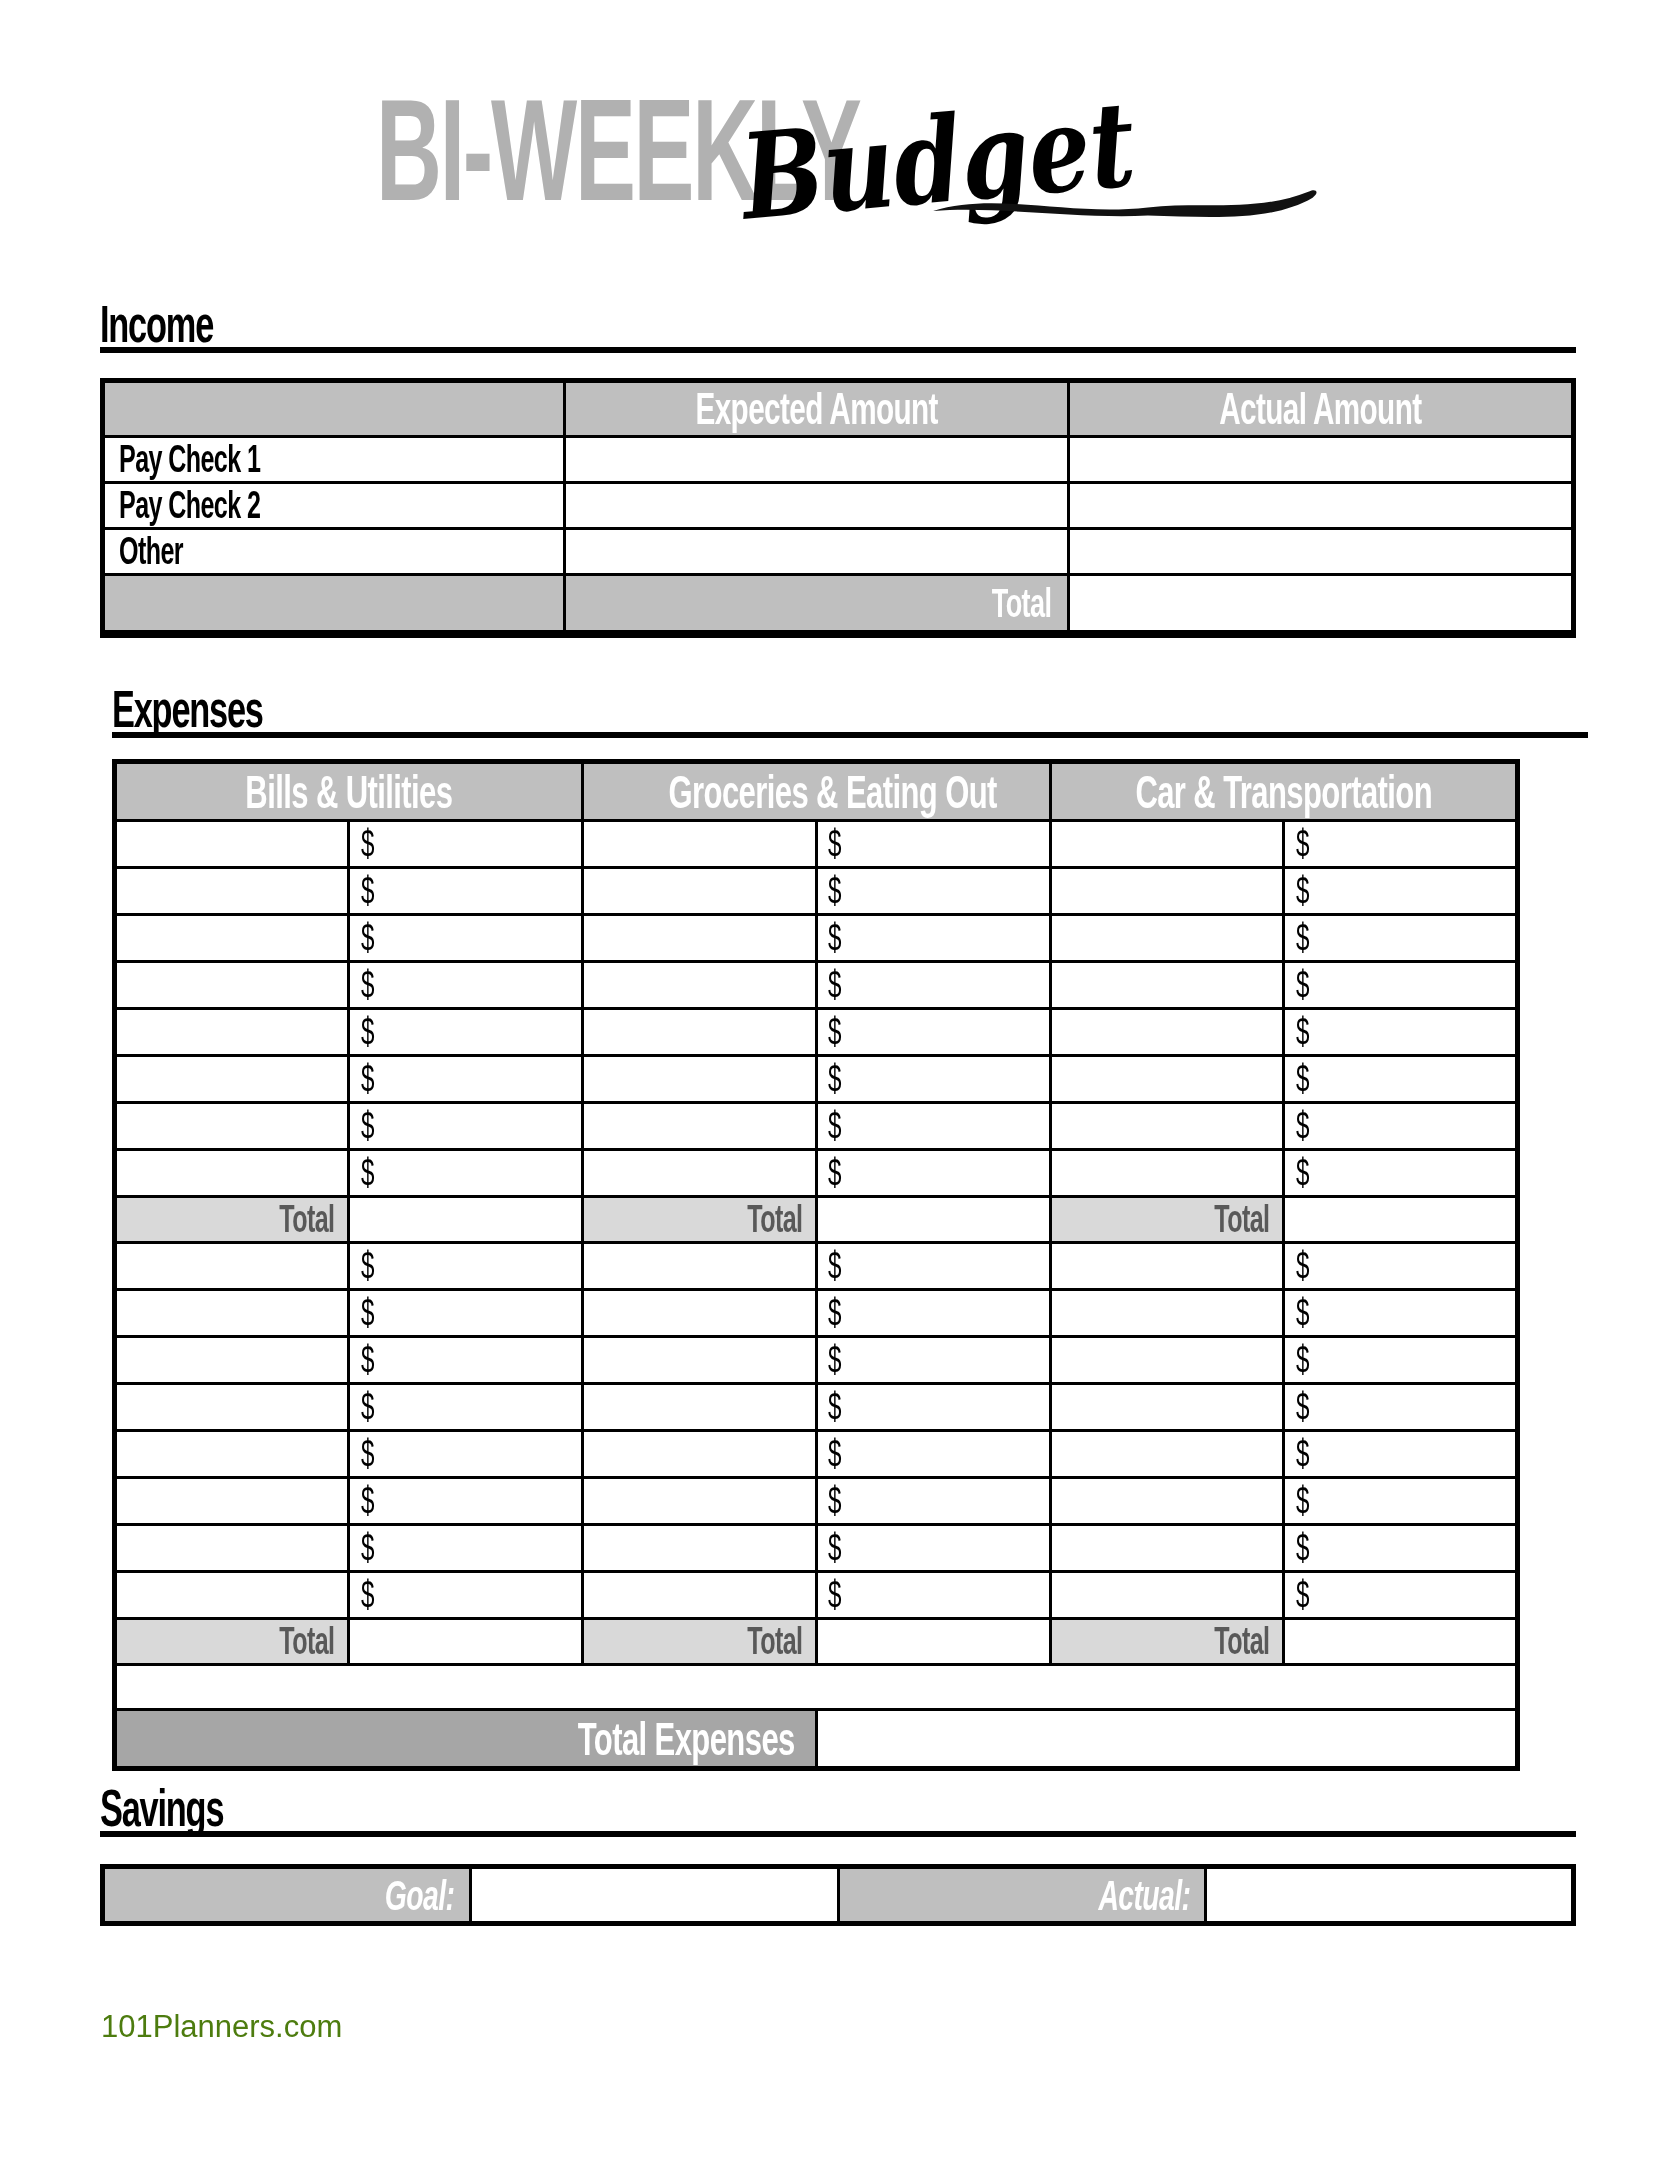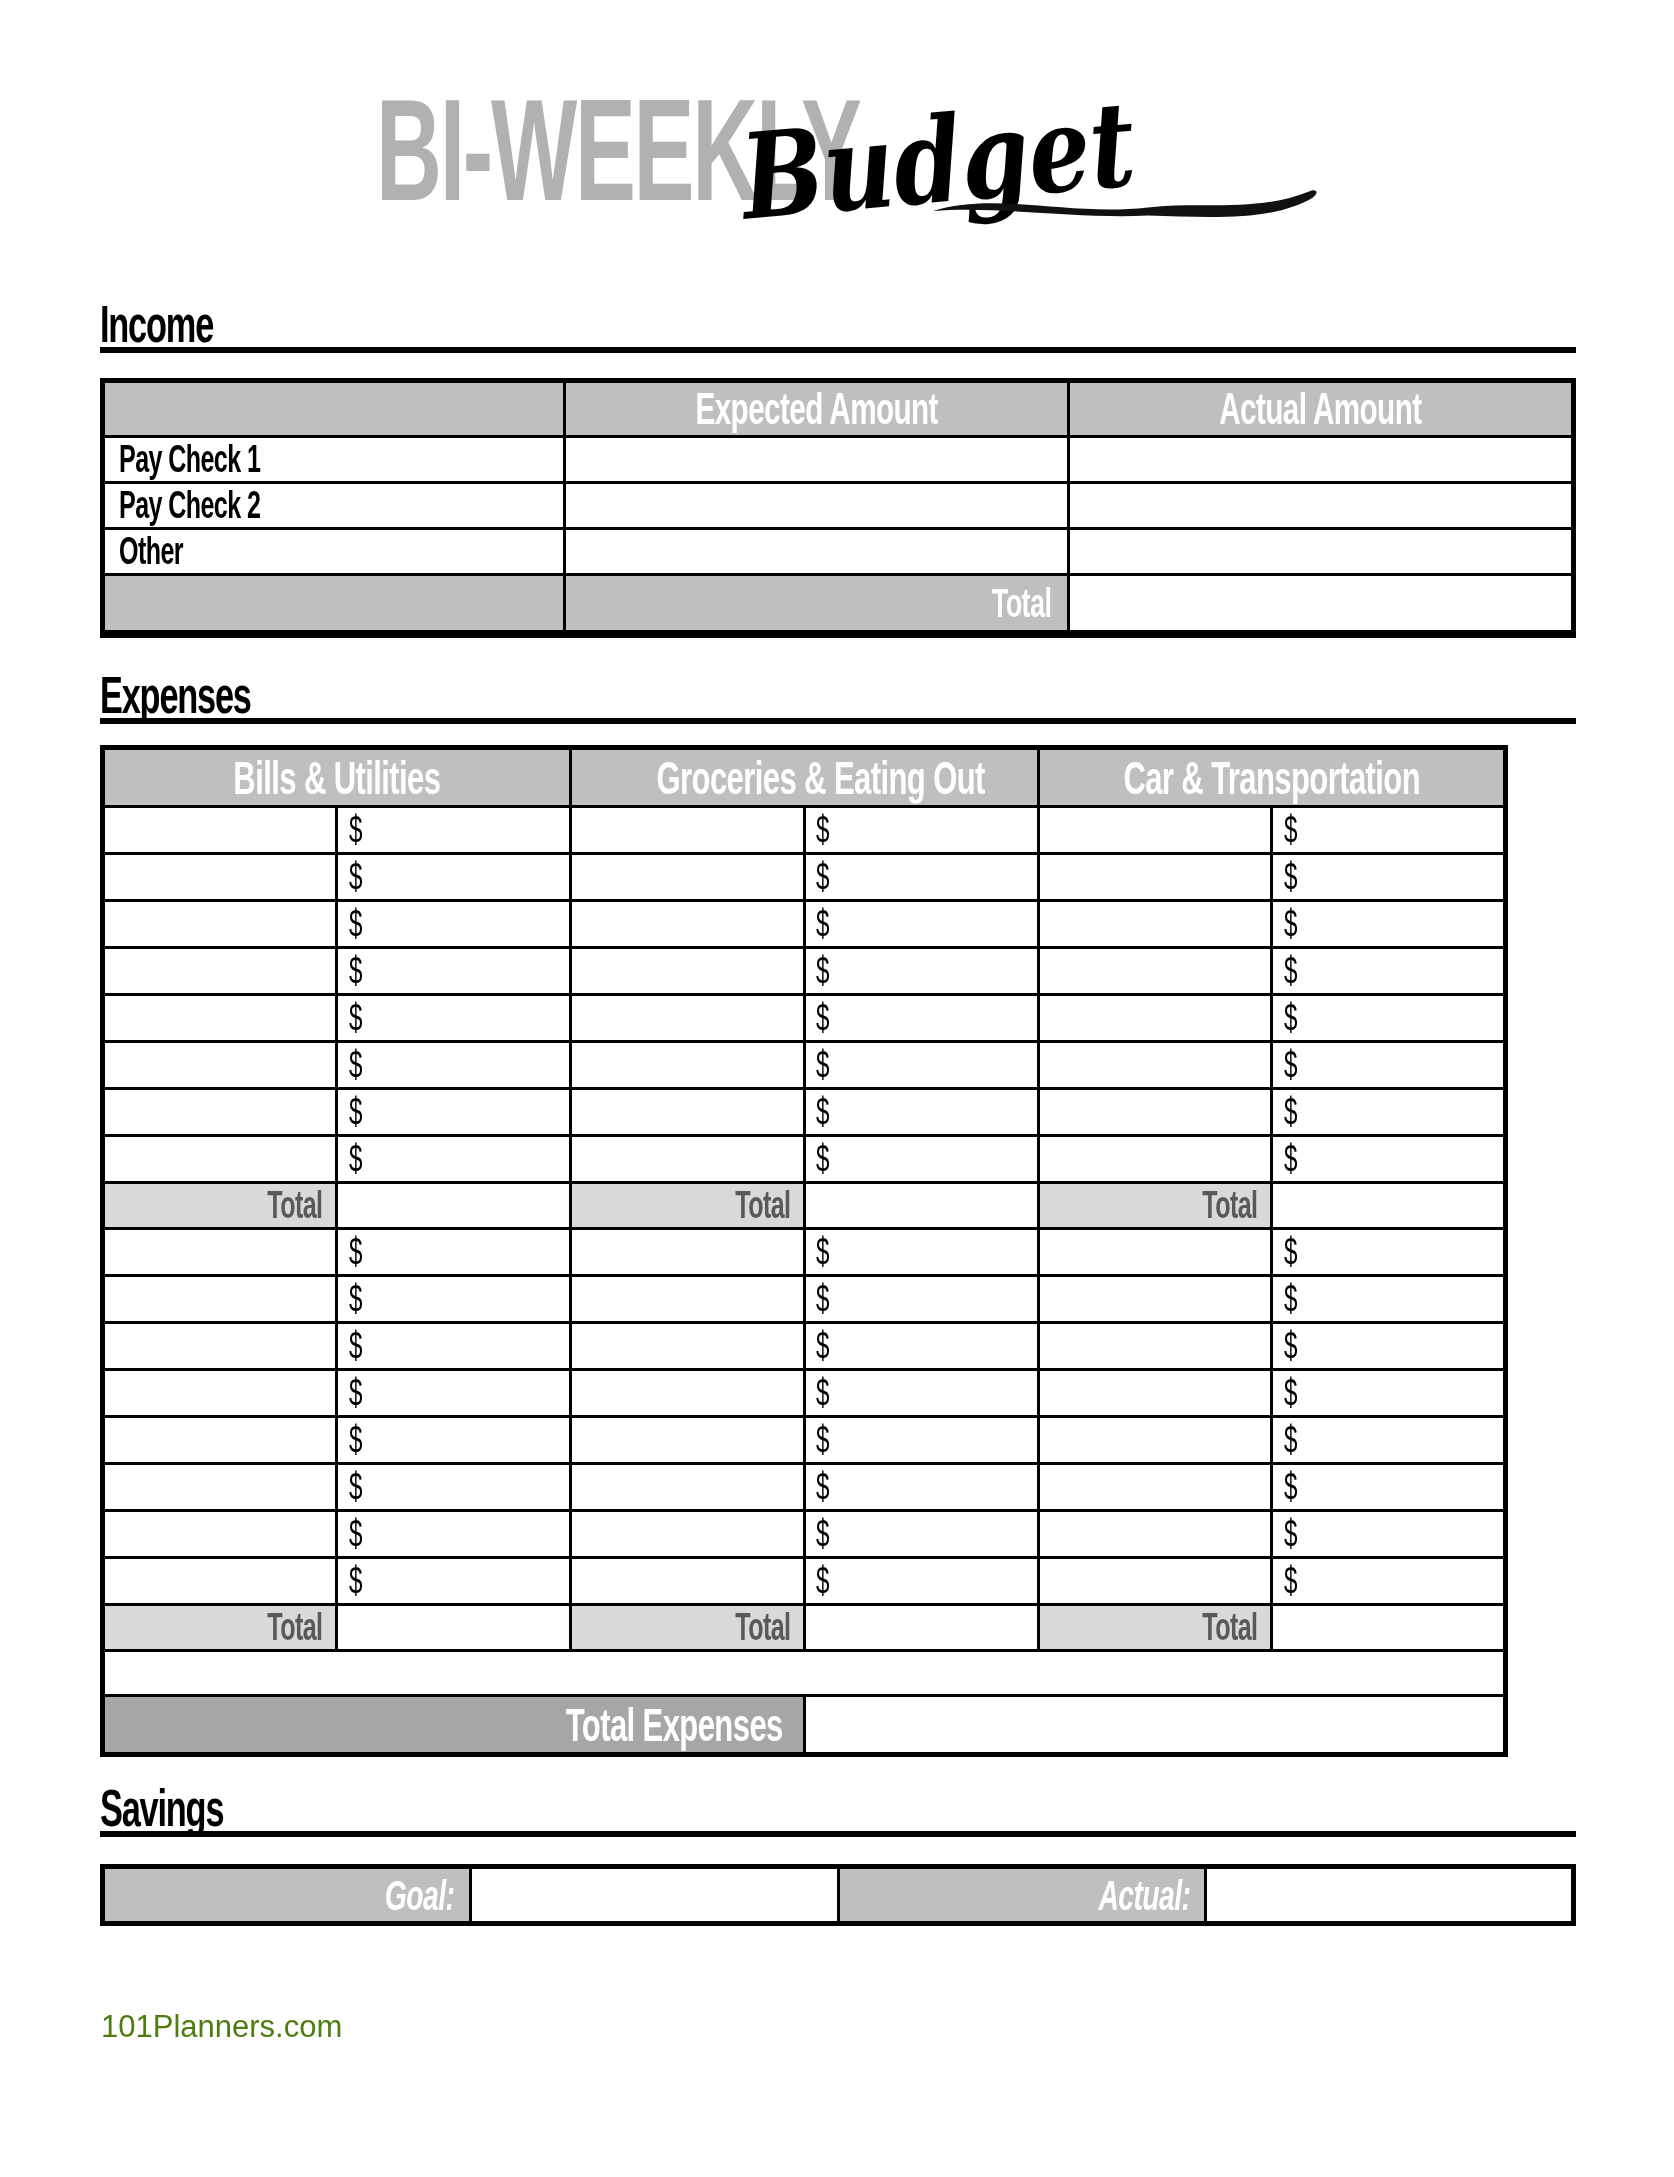--- a/index.html
+++ b/index.html
@@ -21,21 +21,21 @@
   .title-gray{position:absolute;left:376px;top:79px;font-size:145px;line-height:143px;
               font-weight:bold;color:var(--tg);letter-spacing:-3.6px;
               transform:scaleX(.63);transform-origin:0 0;white-space:nowrap;}
   .title-script{position:absolute;left:742px;top:115px;font-family:"DejaVu Serif",serif;
                 font-style:italic;font-weight:bold;font-size:118px;line-height:125px;color:#000;
                 transform:rotate(-5deg) scaleX(.82);transform-origin:0 50%;white-space:nowrap;}
   .swoosh{position:absolute;left:933px;top:179px;width:385px;height:49px;}
 
   
   .sec{position:absolute;left:100px;width:1476px;}
-  #sec-income{top:297px;} #sec-expenses{top:668px;} #sec-savings{top:1781px;}
+  #sec-income{top:297px;} #sec-expenses{top:682px;margin-left:12px;} #sec-savings{top:1781px;}
   .sec h2{margin:0;height:50px;line-height:54px;font-size:0;}
   .sec h2 .cond{font-size:52px;letter-spacing:-1.8px;}
   .rule{height:6.3px;background:#000;}
 
   
   .tbl{border-collapse:collapse;table-layout:fixed;background:#fff;border:5.4px solid #000;}
   .tbl td,.tbl th{border:3.6px solid #000;padding:0;overflow:hidden;}
 
   
   .income-tbl{width:100%;margin-top:25px;border-bottom-width:8px;}

